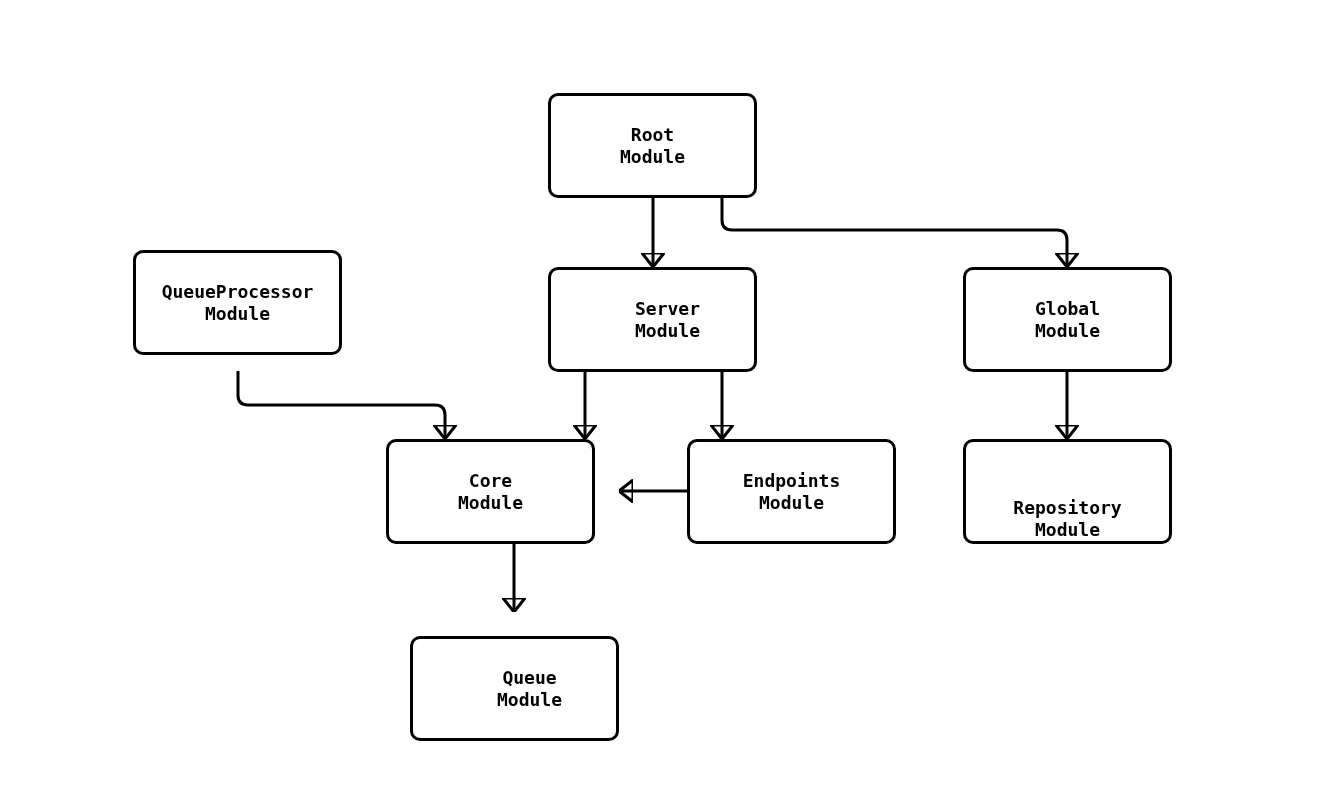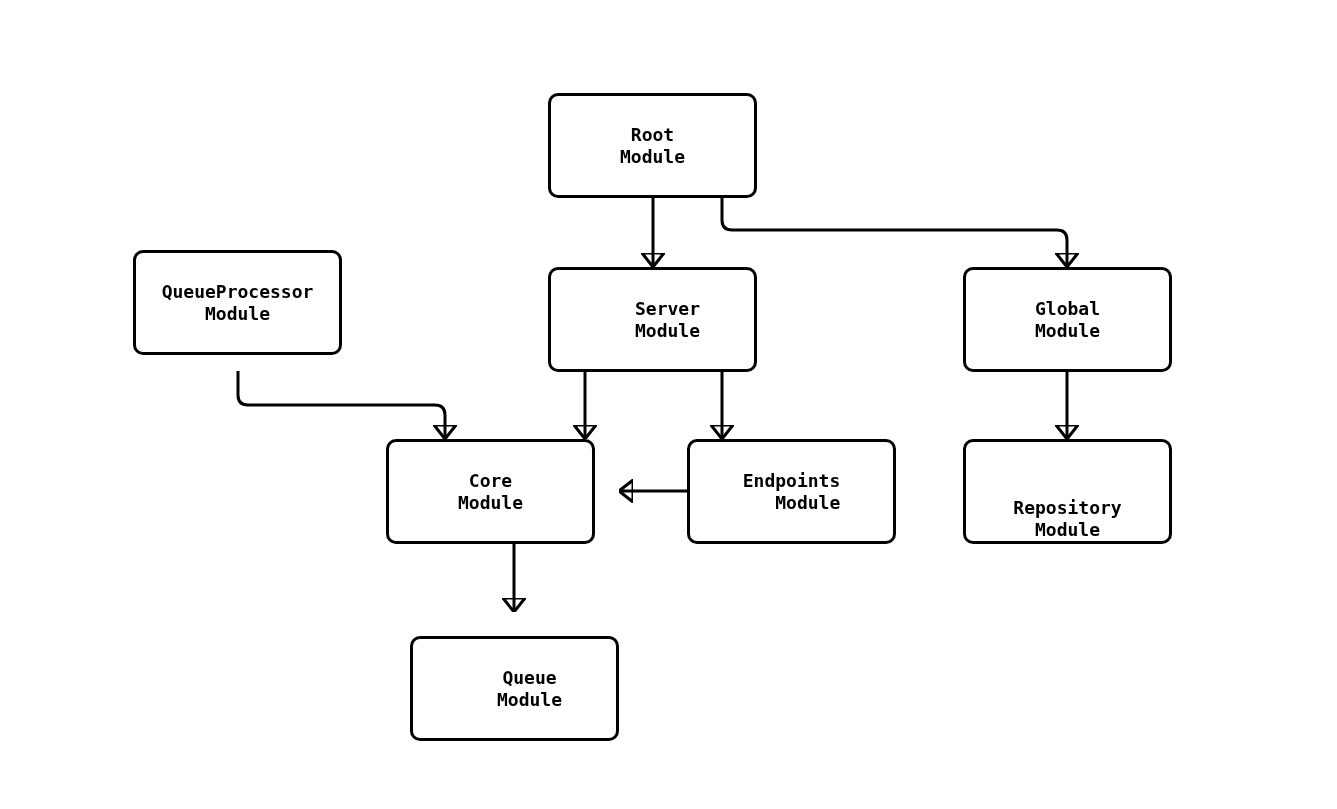--- a/index.html
+++ b/index.html
@@ -46,21 +46,21 @@
     line-height: 22px;
     color: #000000;
     white-space: pre-line;
   }
   
   .pos-root            { left: 548px; top: 93px;  }
   .pos-server          { left: 548px; top: 267px; padding-left: 30px; }
   .pos-global          { left: 963px; top: 267px; }
   .pos-queue-processor { left: 133px; top: 250px; }
   .pos-core            { left: 386px; top: 439px; }
-  .pos-endpoints       { left: 687px; top: 439px; text-align: right; }
+  .pos-endpoints       { left: 687px; top: 439px; }
   .pos-repository      { left: 963px; top: 439px; align-items: flex-end; }
   .pos-queue           { left: 410px; top: 636px; padding-left: 30px; }
 </style>
 </head>
 <body>
 
 <div class="canvas">
 
   <svg class="edges" viewBox="0 0 1337 809" xmlns="http://www.w3.org/2000/svg">
     <defs>

